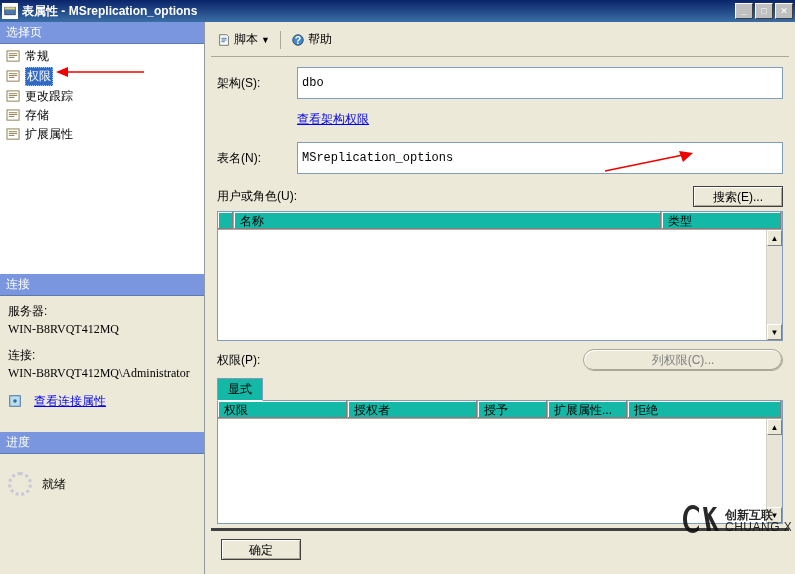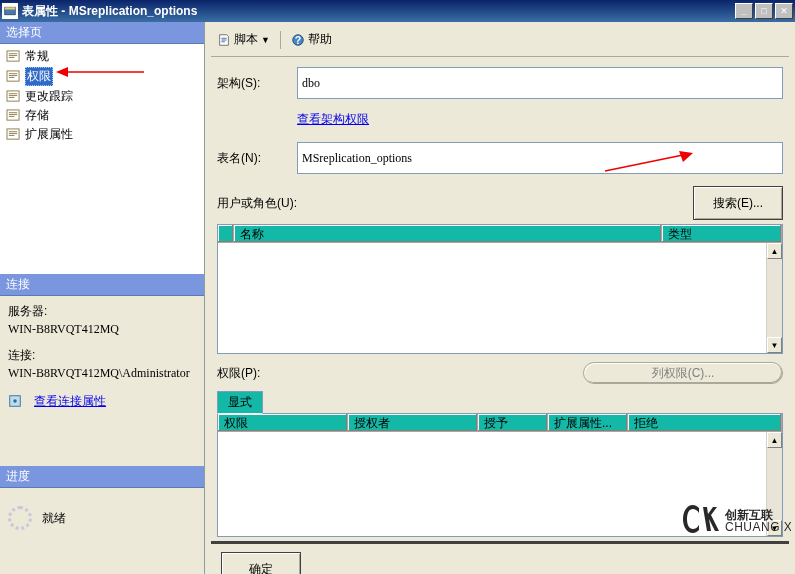--- a/index.html
+++ b/index.html
@@ -17,44 +17,44 @@
 
   
   .left-col { width: 205px; display:flex; flex-direction:column; border-right:1px solid #919b9c; }
   .section-hdr { background:#7a96df; color:#fff; padding:2px 6px; font-weight:normal; border-bottom:1px solid #5a7ab0;}
   .nav-list { background:#fff; flex:0 0 auto; height:230px; padding:3px; overflow:auto; }
   .nav-item { display:flex; align-items:center; gap:4px; padding:1px 2px; white-space:nowrap; }
   .nav-item.selected span.label{ background:#316ac5; color:#fff; border:1px dotted #9cf; padding:0 1px;}
   .nav-item .ico { width:16px; height:14px; display:flex; align-items:center; justify-content:center; }
   .nav-item .ico svg{width:15px;height:13px;}
   
-  .conn-box { background:#ece9d8; padding:6px 8px; flex:0 0 auto; height:170px; line-height:1.5;}
+  .conn-box { background:#ece9d8; padding:6px 8px; flex:0 0 auto; height:136px; line-height:1.5;}
   .conn-box a { color:#0000ee; text-decoration:underline; }
   .conn-box .link-row{ display:flex; align-items:center; gap:12px; margin-top:10px;}
   .conn-box .link-row svg{width:14px;height:14px;}
 
   .progress-box { background:#ece9d8; padding:10px 8px; flex:1; }
   .progress-box .row{display:flex;align-items:center;gap:10px; margin-top:8px;}
   .spinner { width:24px; height:24px; border:3px dotted #c8c8d8; border-radius:50%; }
 
   
   .right-col { flex:1; display:flex; flex-direction:column; padding: 4px 6px 6px 6px; background:#ece9d8; }
   .toolbar { display:flex; align-items:center; gap:4px; padding:3px 2px 6px 2px; border-bottom:1px solid #aca899;}
   .toolbar .tbtn{ display:flex; align-items:center; gap:3px; padding:2px 4px;}
   .toolbar .tbtn svg{width:14px;height:14px;}
   .toolbar .sep{ width:1px; height:18px; background:#aca899; margin:0 2px;}
   .caret{font-size:9px;}
 
   .form-area { padding:10px 6px 4px 6px; }
   .frow { display:flex; align-items:center; gap:8px; margin-bottom:12px; }
   .frow label { width:72px; }
-  .tinput { flex:1; height:25px; border:1px solid #7f9db9; background:#fff; padding:15px 4px; font-family: Liberation Serif, serif; color:#000;}
+  .tinput { flex:1; height:25px; border:1px solid #7f9db9; background:#fff; padding:15px 4px; font-family: Liberation Mono, monospace; color:#000;}
   a.link { color:#0000ee; text-decoration:underline; }
 
-  .btn { border:1px solid #404040; background:#ece9d8; padding:2px 14px; height:34px; box-shadow: inset 1px 1px #fff, inset -1px -1px #aca899;}
+  .btn { border:1px solid #404040; background:#ece9d8; padding:2px 14px; height:21px; box-shadow: inset 1px 1px #fff, inset -1px -1px #aca899;}
 
   .grid-box { border:1px solid #7f9db9; background:#fff; margin:4px 0 0 0; height:130px; position:relative;}
   .grid-hdr { display:flex; background:#ece9d8; border-bottom:1px solid #aca899; height:18px;}
   .ghcell{ border-right:1px solid #aca899; padding:1px 6px; box-shadow: inset 0 -1px #808080, inset -1px 0 #808080, inset 1px 1px #fff; background:#14b8a6;}
   .ghcell.arrow{ width:16px; padding:0; display:flex;align-items:center;justify-content:center;}
   .scroll-v{position:absolute;right:0;top:18px;bottom:0;width:16px;background:#e8e4d8;border-left:1px solid #d4d0c8;}
   .scroll-v .sbtn{height:16px;background:#ece9d8;border:1px solid #fff;border-right-color:#808080;border-bottom-color:#808080;display:flex;align-items:center;justify-content:center;font-size:8px;}
   .scroll-v .sbtn.bottom{position:absolute;bottom:0;left:0;right:0;}
   
   .grid-box2 { border:1px solid #7f9db9; background:#fff; margin:0; height:124px; position:relative; }

